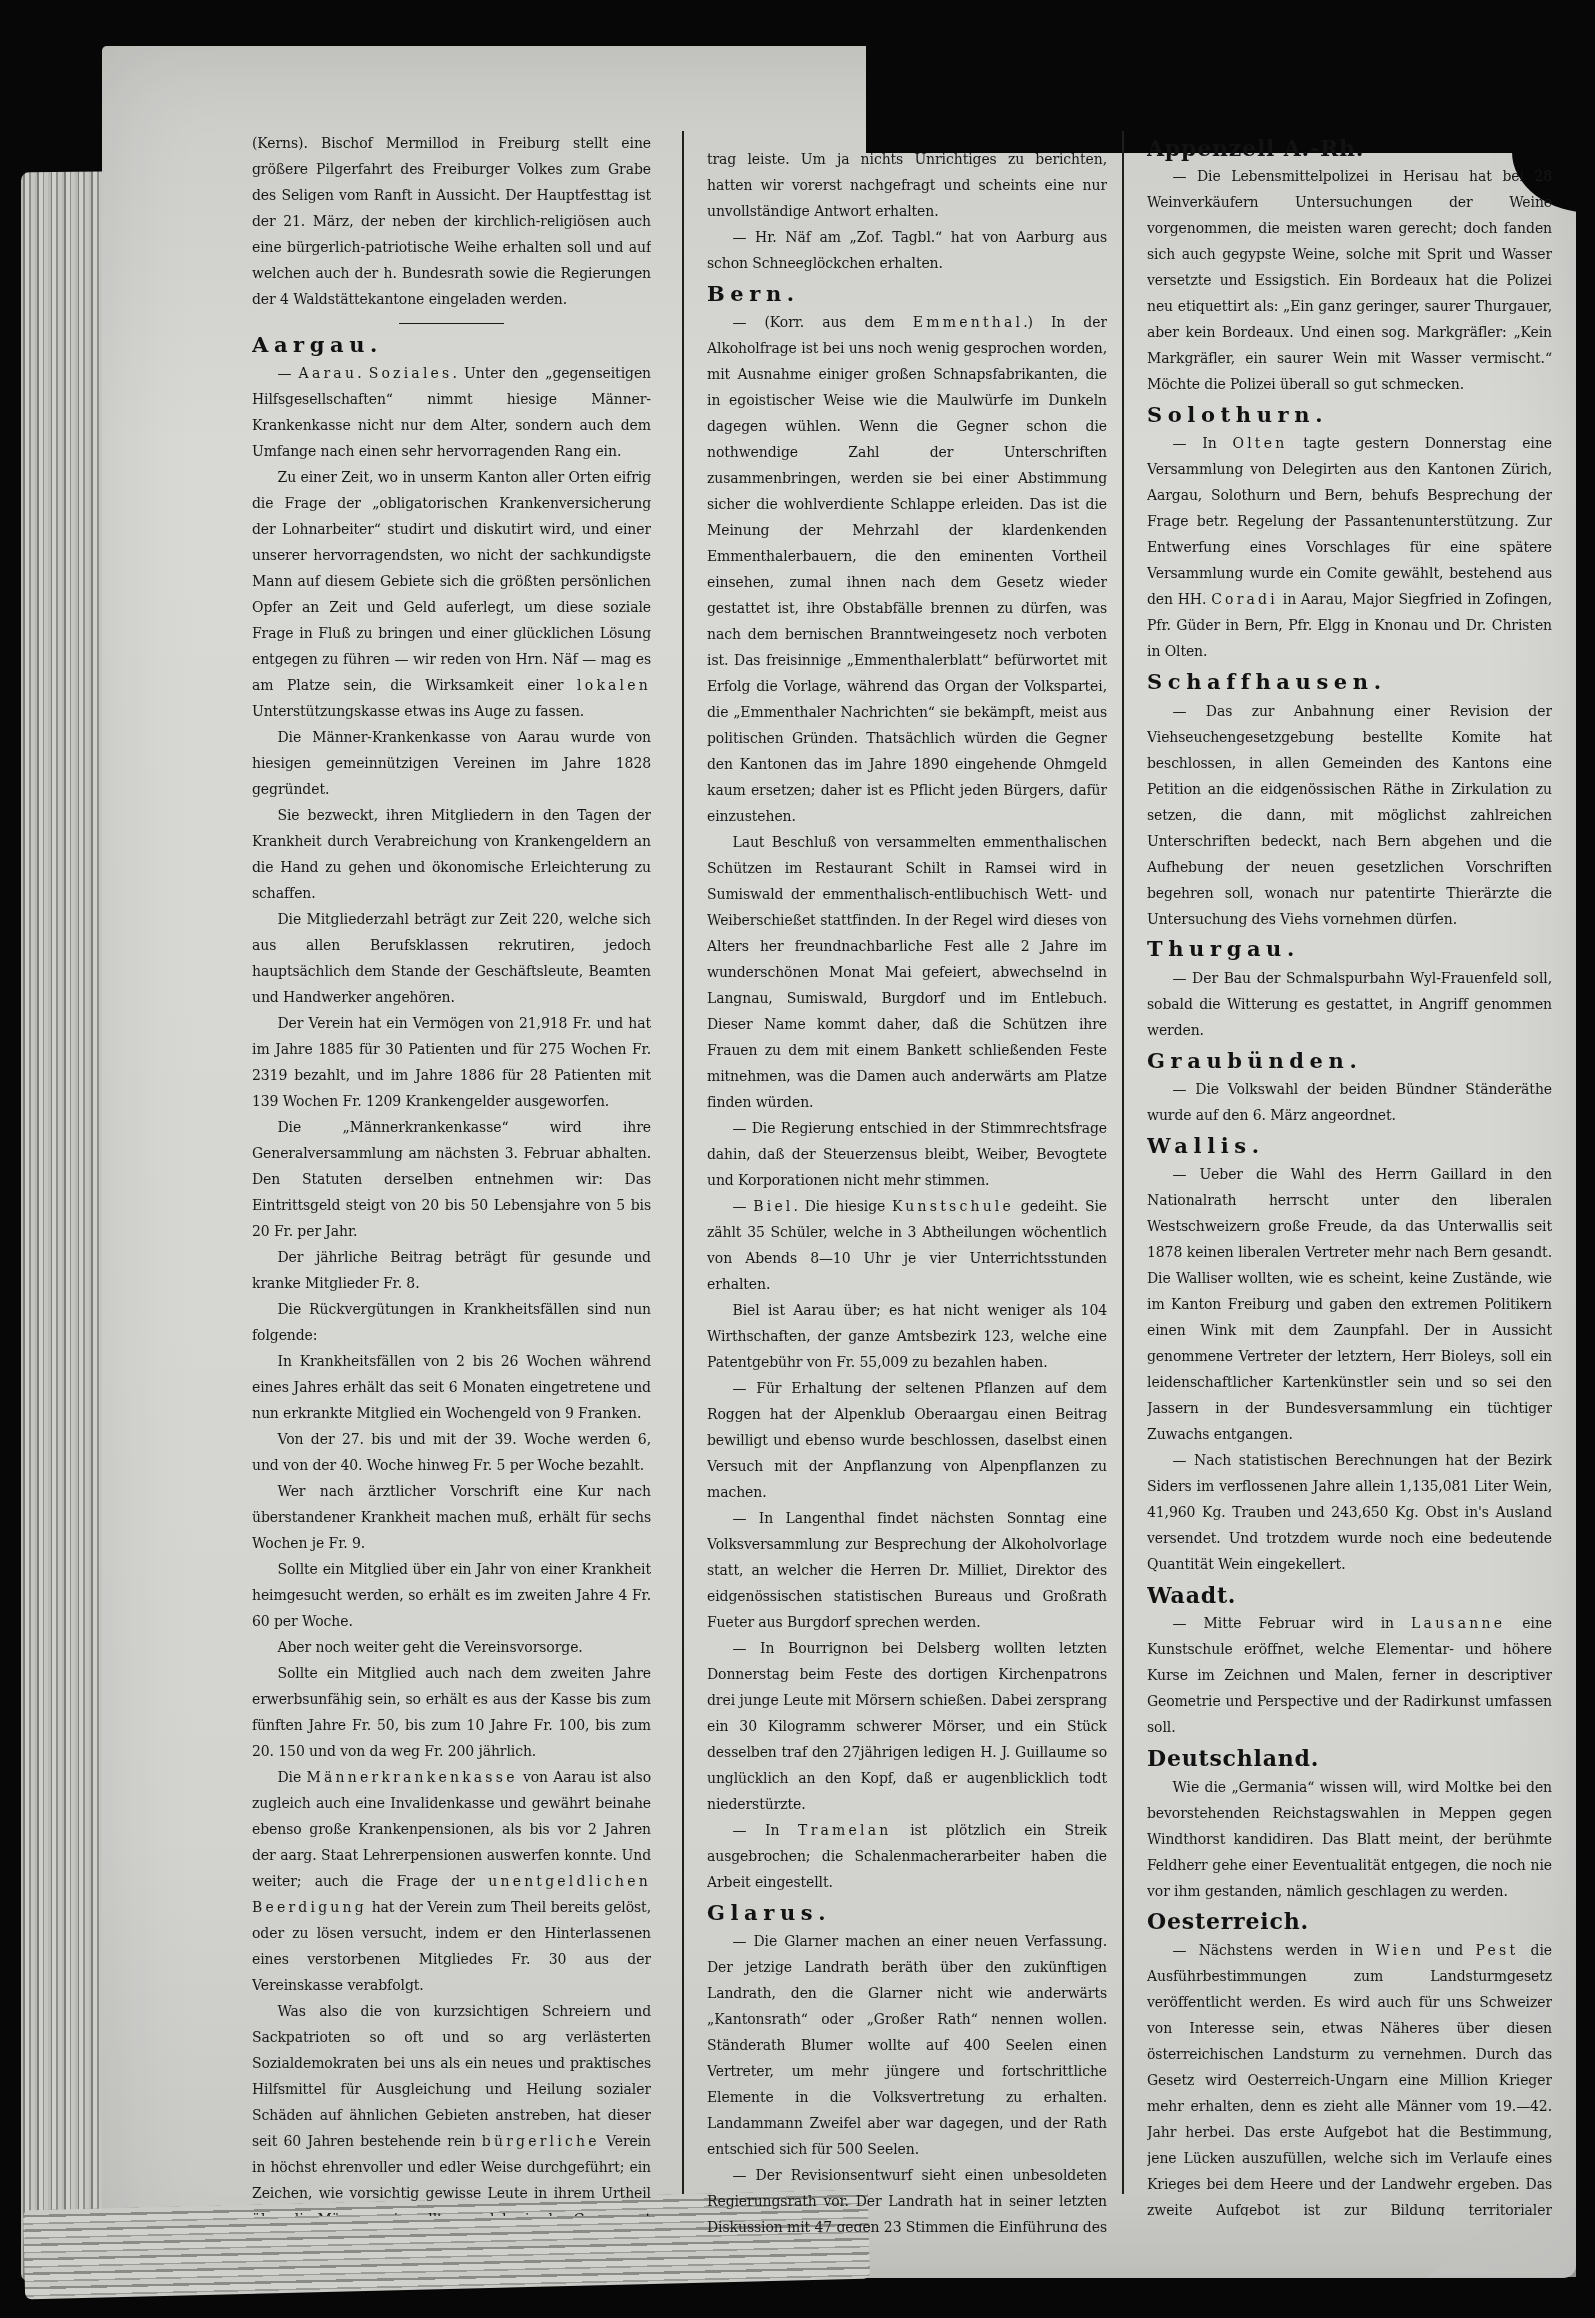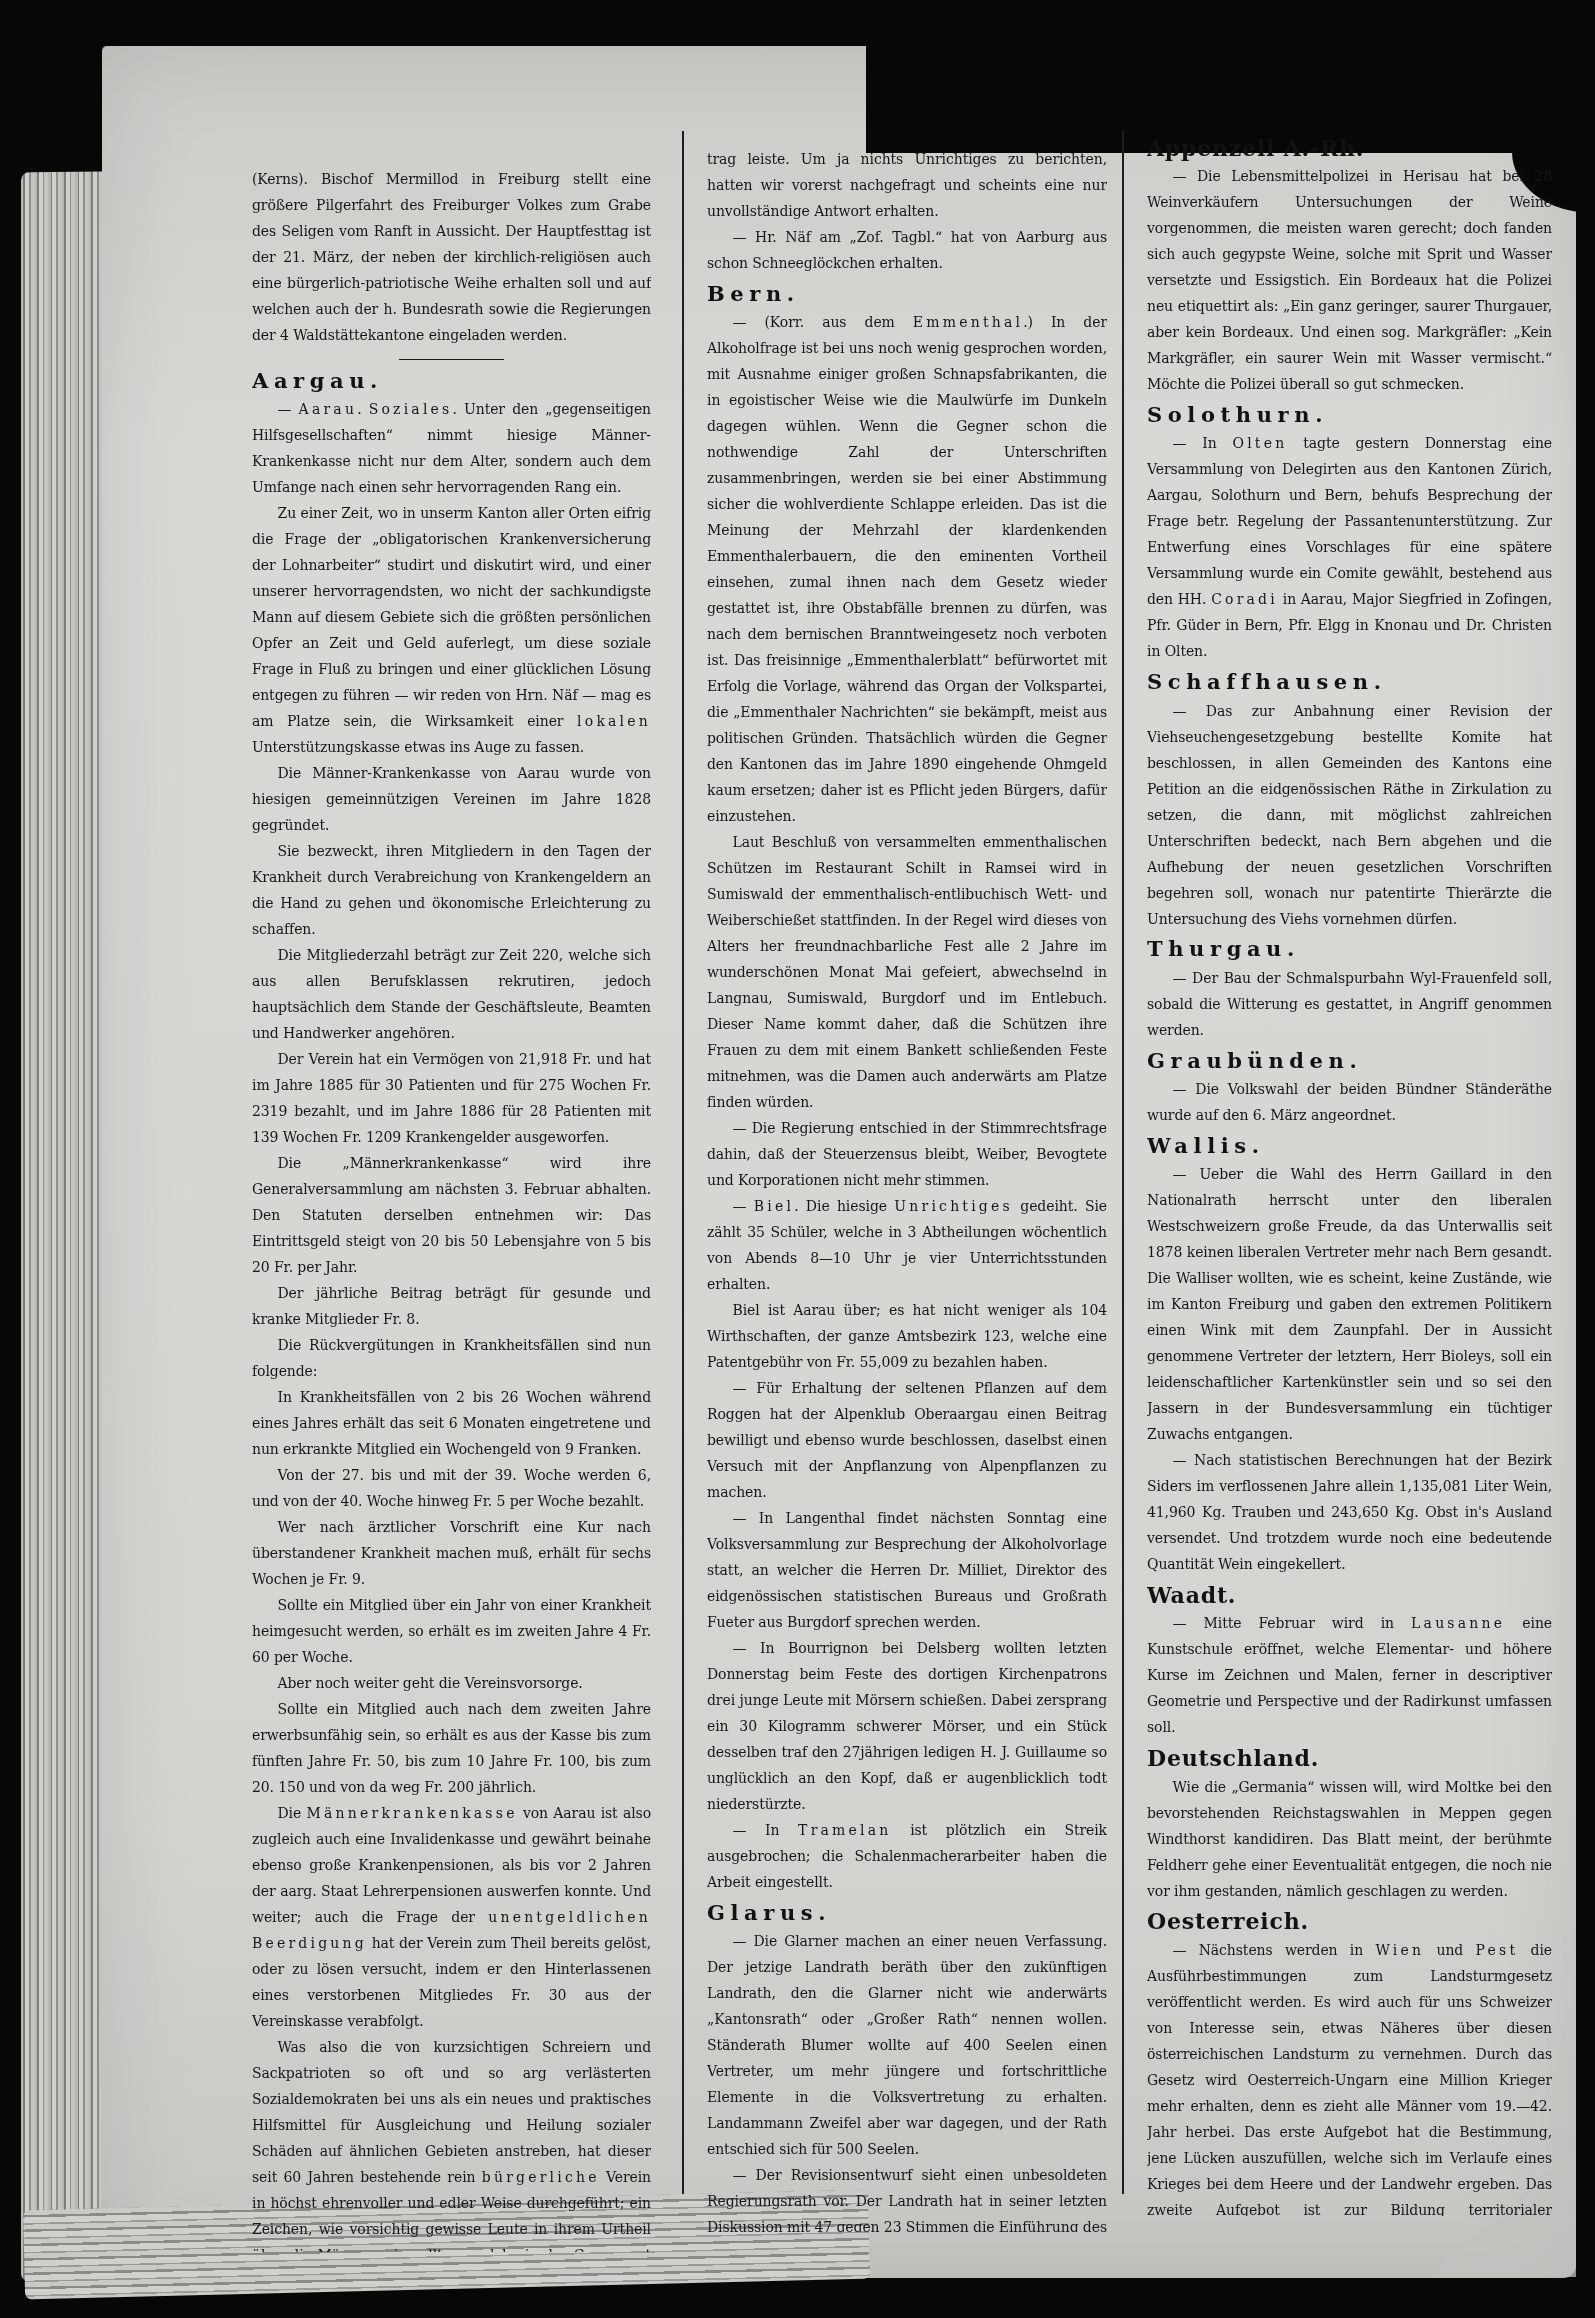--- a/index.html
+++ b/index.html
@@ -17,21 +17,21 @@
              transform:skewY(-0.6deg);}
   .fore-edge-bottom{position:absolute;left:24px;top:2200px;width:845px;height:89px;border-radius:6.4px;
              background:repeating-linear-gradient(180deg,#c9c9c6 0 4.8px,#8a8a87 4.8px 7.2px,#d0d0cd 7.2px 12.8px,#9a9a97 12.8px 14.4px);
              transform:rotate(-1.4deg);}
   .fold{position:absolute;left:1428px;top:2149px;width:148px;height:128px;background:#c2c2bf;
         clip-path:polygon(100% 0,0 100%,100% 100%);opacity:.75;}
   .colrule{position:absolute;top:131px;height:2063px;width:1.6px;background:#1e1e1e;}
   .colrule-1{left:682px;} .colrule-2{left:1122px;}
   .col{position:absolute;top:130px;height:2086px;overflow:hidden;color:#171717;
        font-size:14px;line-height:26px;text-align:justify;letter-spacing:-0.1px;}
-  #col-0{left:252px;width:399px;margin-top:36px;}
+  #col-0{left:252px;width:399px;}
   #col-1{left:707px;width:400px;margin-top:16px;}
   #col-2{left:1147px;width:405px;}
   .col p{margin:0;text-indent:25.5px;}
   .col p.cont{text-indent:0;}
   h3{margin:4.8px 0 2.4px;font-weight:bold;color:#121212;text-indent:0;}
   h3.spaced{font-size:21px;letter-spacing:5.6px;}
   h3.fett{font-size:22px;letter-spacing:0.8px;}
   .rule{width:105px;border-top:1.6px solid #1a1a1a;margin:11px auto 8px;height:0;}
   .sp{letter-spacing:3.2px;}
   b{font-weight:normal;}
@@ -70,21 +70,21 @@
       <p>Die <span class="sp">Männerkrankenkasse</span> von Aarau ist also zugleich auch eine <b>Invalidenkasse</b> und gewährt beinahe ebenso große Krankenpensionen, als bis vor 2 Jahren der aarg. Staat Lehrerpensionen auswerfen konnte. Und weiter; auch die Frage der <span class="sp">unentgeldlichen Beerdigung</span> hat der Verein zum Theil bereits gelöst, oder zu lösen versucht, indem er den Hinterlassenen eines verstorbenen Mitgliedes Fr. 30 aus der Vereinskasse verabfolgt.</p>
       <p>Was also die von kurzsichtigen Schreiern und Sackpatrioten so oft und so arg verlästerten Sozialdemokraten bei uns als ein neues und praktisches Hilfsmittel für Ausgleichung und Heilung sozialer Schäden auf ähnlichen Gebieten anstreben, hat dieser seit 60 Jahren bestehende rein <span class="sp">bürgerliche</span> Verein in höchst ehrenvoller und edler Weise durchgeführt; ein Zeichen, wie vorsichtig gewisse Leute in ihrem Urtheil über die Männer sein sollten, welche in der Gegenwart nicht nur an sich, sondern auch an Andere denken. Dem Verein wünschen wir, daß er wachse, blühe und gedeihe!</p>
     </div>
   <div class="col" id="col-1">
       <p class="cont">trag leiste. Um ja nichts Unrichtiges zu berichten, hatten wir vorerst nachgefragt und scheints eine nur unvollständige Antwort erhalten.</p>
       <p>— Hr. Näf am „Zof. Tagbl.“ hat von Aarburg aus schon Schneeglöckchen erhalten.</p>
       <h3 class="spaced">Bern.</h3>
       <p>— (Korr. aus dem <span class="sp">Emmenthal</span>.) In der Alkoholfrage ist bei uns noch wenig gesprochen worden, mit Ausnahme einiger großen Schnapsfabrikanten, die in egoistischer Weise wie die Maulwürfe im Dunkeln dagegen wühlen. Wenn die Gegner schon die nothwendige Zahl der Unterschriften zusammenbringen, werden sie bei einer Abstimmung sicher die wohlverdiente Schlappe erleiden. Das ist die Meinung der Mehrzahl der klardenkenden Emmenthalerbauern, die den eminenten Vortheil einsehen, zumal ihnen nach dem Gesetz wieder gestattet ist, ihre Obstabfälle brennen zu dürfen, was nach dem bernischen Branntweingesetz noch verboten ist. Das freisinnige „Emmenthalerblatt“ befürwortet mit Erfolg die Vorlage, während das Organ der Volkspartei, die „Emmenthaler Nachrichten“ sie bekämpft, meist aus politischen Gründen. Thatsächlich würden die Gegner den Kantonen das im Jahre 1890 eingehende Ohmgeld kaum ersetzen; daher ist es Pflicht jeden Bürgers, dafür einzustehen.</p>
       <p>Laut Beschluß von versammelten emmenthalischen Schützen im Restaurant Schilt in Ramsei wird in Sumiswald der emmenthalisch-entlibuchisch Wett- und Weiberschießet stattfinden. In der Regel wird dieses von Alters her freundnachbarliche Fest alle 2 Jahre im wunderschönen Monat Mai gefeiert, abwechselnd in Langnau, Sumiswald, Burgdorf und im Entlebuch. Dieser Name kommt daher, daß die Schützen ihre Frauen zu dem mit einem Bankett schließenden Feste mitnehmen, was die Damen auch anderwärts am Platze finden würden.</p>
       <p>— Die Regierung entschied in der Stimmrechtsfrage dahin, daß der Steuerzensus bleibt, Weiber, Bevogtete und Korporationen nicht mehr stimmen.</p>
-      <p>— <span class="sp">Biel</span>. Die hiesige <span class="sp">Unrichtiges</span> gedeiht. Sie zählt 35 Schüler, welche in 3 Abtheilungen wöchentlich von Abends 8—10 Uhr je vier Unterrichtsstunden erhalten.</p>
+      <p>— <span class="sp">Biel</span>. Die hiesige <span class="sp">Kunstschule</span> gedeiht. Sie zählt 35 Schüler, welche in 3 Abtheilungen wöchentlich von Abends 8—10 Uhr je vier Unterrichtsstunden erhalten.</p>
       <p>Biel ist Aarau über; es hat nicht weniger als 104 Wirthschaften, der ganze Amtsbezirk 123, welche eine Patentgebühr von Fr. 55,009 zu bezahlen haben.</p>
       <p>— Für Erhaltung der seltenen Pflanzen auf dem Roggen hat der Alpenklub Oberaargau einen Beitrag bewilligt und ebenso wurde beschlossen, daselbst einen Versuch mit der Anpflanzung von Alpenpflanzen zu machen.</p>
       <p>— In Langenthal findet nächsten Sonntag eine Volksversammlung zur Besprechung der Alkoholvorlage statt, an welcher die Herren Dr. Milliet, Direktor des eidgenössischen statistischen Bureaus und Großrath Fueter aus Burgdorf sprechen werden.</p>
       <p>— In Bourrignon bei Delsberg wollten letzten Donnerstag beim Feste des dortigen Kirchenpatrons drei junge Leute mit Mörsern schießen. Dabei zersprang ein 30 Kilogramm schwerer Mörser, und ein Stück desselben traf den 27jährigen ledigen H. J. Guillaume so unglücklich an den Kopf, daß er augenblicklich todt niederstürzte.</p>
       <p>— In <span class="sp">Tramelan</span> ist plötzlich ein Streik ausgebrochen; die Schalenmacherarbeiter haben die Arbeit eingestellt.</p>
       <h3 class="spaced">Glarus.</h3>
       <p>— Die Glarner machen an einer neuen Verfassung. Der jetzige Landrath beräth über den zukünftigen Landrath, den die Glarner nicht wie anderwärts „Kantonsrath“ oder „Großer Rath“ nennen wollen. Ständerath Blumer wollte auf 400 Seelen einen Vertreter, um mehr jüngere und fortschrittliche Elemente in die Volksvertretung zu erhalten. Landammann Zweifel aber war dagegen, und der Rath entschied sich für 500 Seelen.</p>
       <p>— Der Revisionsentwurf sieht einen unbesoldeten Regierungsrath vor. Der Landrath hat in seiner letzten Diskussion mit 47 gegen 23 Stimmen die Einführung des Departementalsystems beschlossen.</p>
     </div>
   <div class="col" id="col-2">

